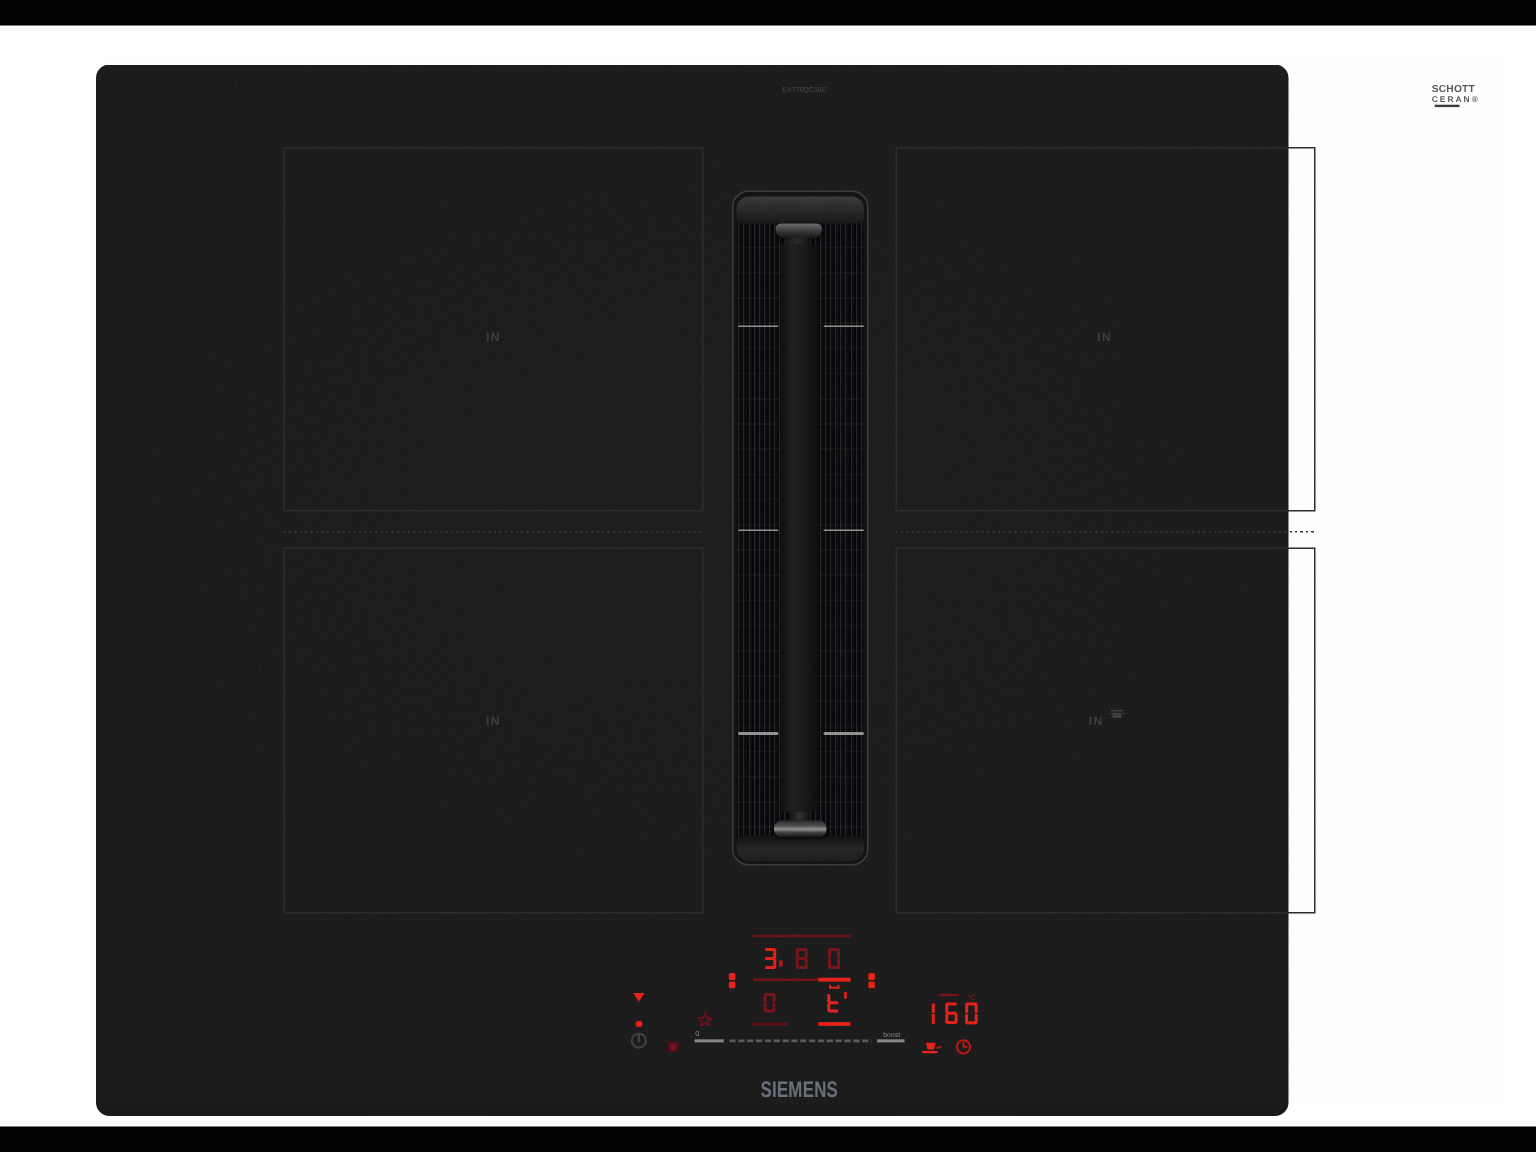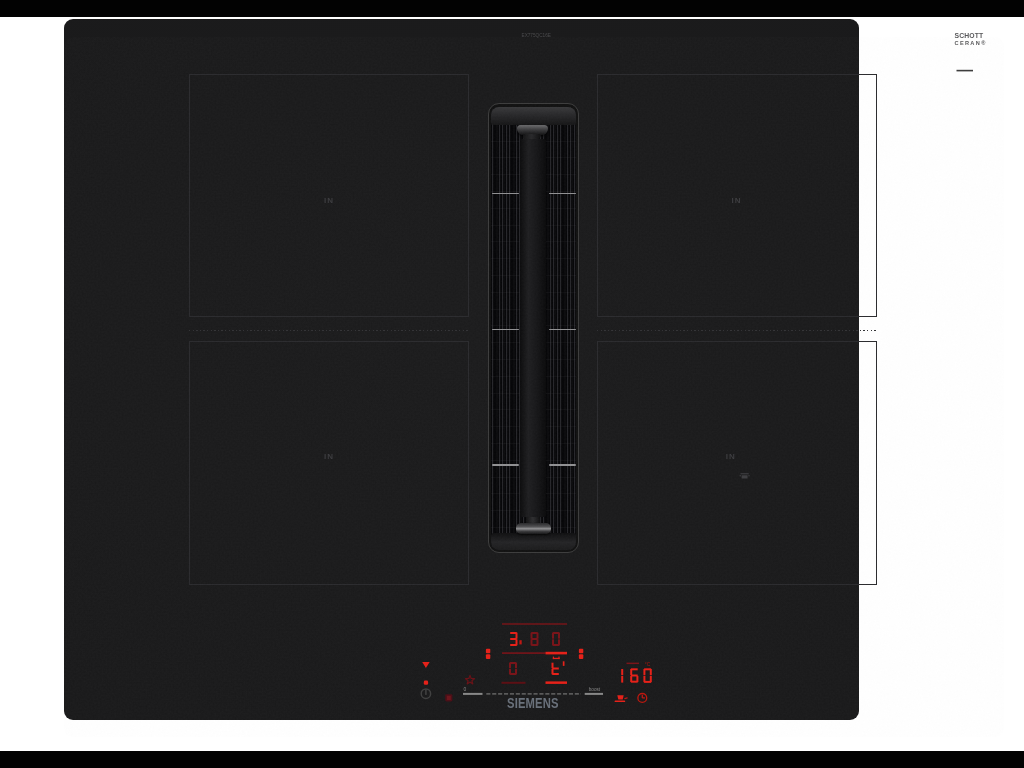--- a/index.html
+++ b/index.html
@@ -1,19 +1,19 @@
 <!DOCTYPE html>
 <html><head><meta charset="utf-8">
 <style>
 html,body{margin:0;padding:0;width:1024px;height:768px;background:#ffffff;overflow:hidden;font-family:"Liberation Sans",sans-serif}
 *{box-sizing:border-box}
 .abs{position:absolute}
 #topbar{left:0;top:0;width:1024px;height:16.8px;background:#020202}
 #botbar{left:0;top:751.4px;width:1024px;height:16.6px;background:#020202}
-#hob{left:63.5px;top:19px;width:795px;height:700.6px;background:radial-gradient(ellipse 130% 100% at 50% 42%,#1c1c1d 0%,#1a1a1b 68%,#181819 100%);border-radius:9px;filter:blur(0.35px)}
+#hob{left:63.5px;top:43px;width:795px;height:700.6px;background:radial-gradient(ellipse 130% 100% at 50% 42%,#1c1c1d 0%,#1a1a1b 68%,#181819 100%);border-radius:9px;filter:blur(0.35px)}
 .zone{position:absolute;border:1px solid #2b2b2e;width:280px}
 #z-tl{left:125.5px;top:54.5px;height:243px}
 #z-tr{left:533.5px;top:54.5px;height:243px}
 #z-bl{left:125.5px;top:321.5px;height:244px}
 #z-br{left:533.5px;top:321.5px;height:244px}
 .dash{position:absolute;top:310.5px;width:280px;height:1px;background:repeating-linear-gradient(90deg,#333336 0 1.5px,transparent 1.5px 3.6px)}
 .in{position:absolute;color:#3c3c3f;font-size:8px;letter-spacing:1px;font-weight:bold;filter:blur(0.35px)}
 #model{position:absolute;left:458px;top:13.6px;color:#4b4b4d;font-size:4.7px;letter-spacing:0px;filter:blur(0.3px)}
 #schott{position:absolute;left:891px;top:14.3px;color:#58585a;text-align:left;line-height:6.4px;filter:blur(0.3px)}
 #schott .l1{font-size:6.8px;font-weight:bold;letter-spacing:0.15px}

